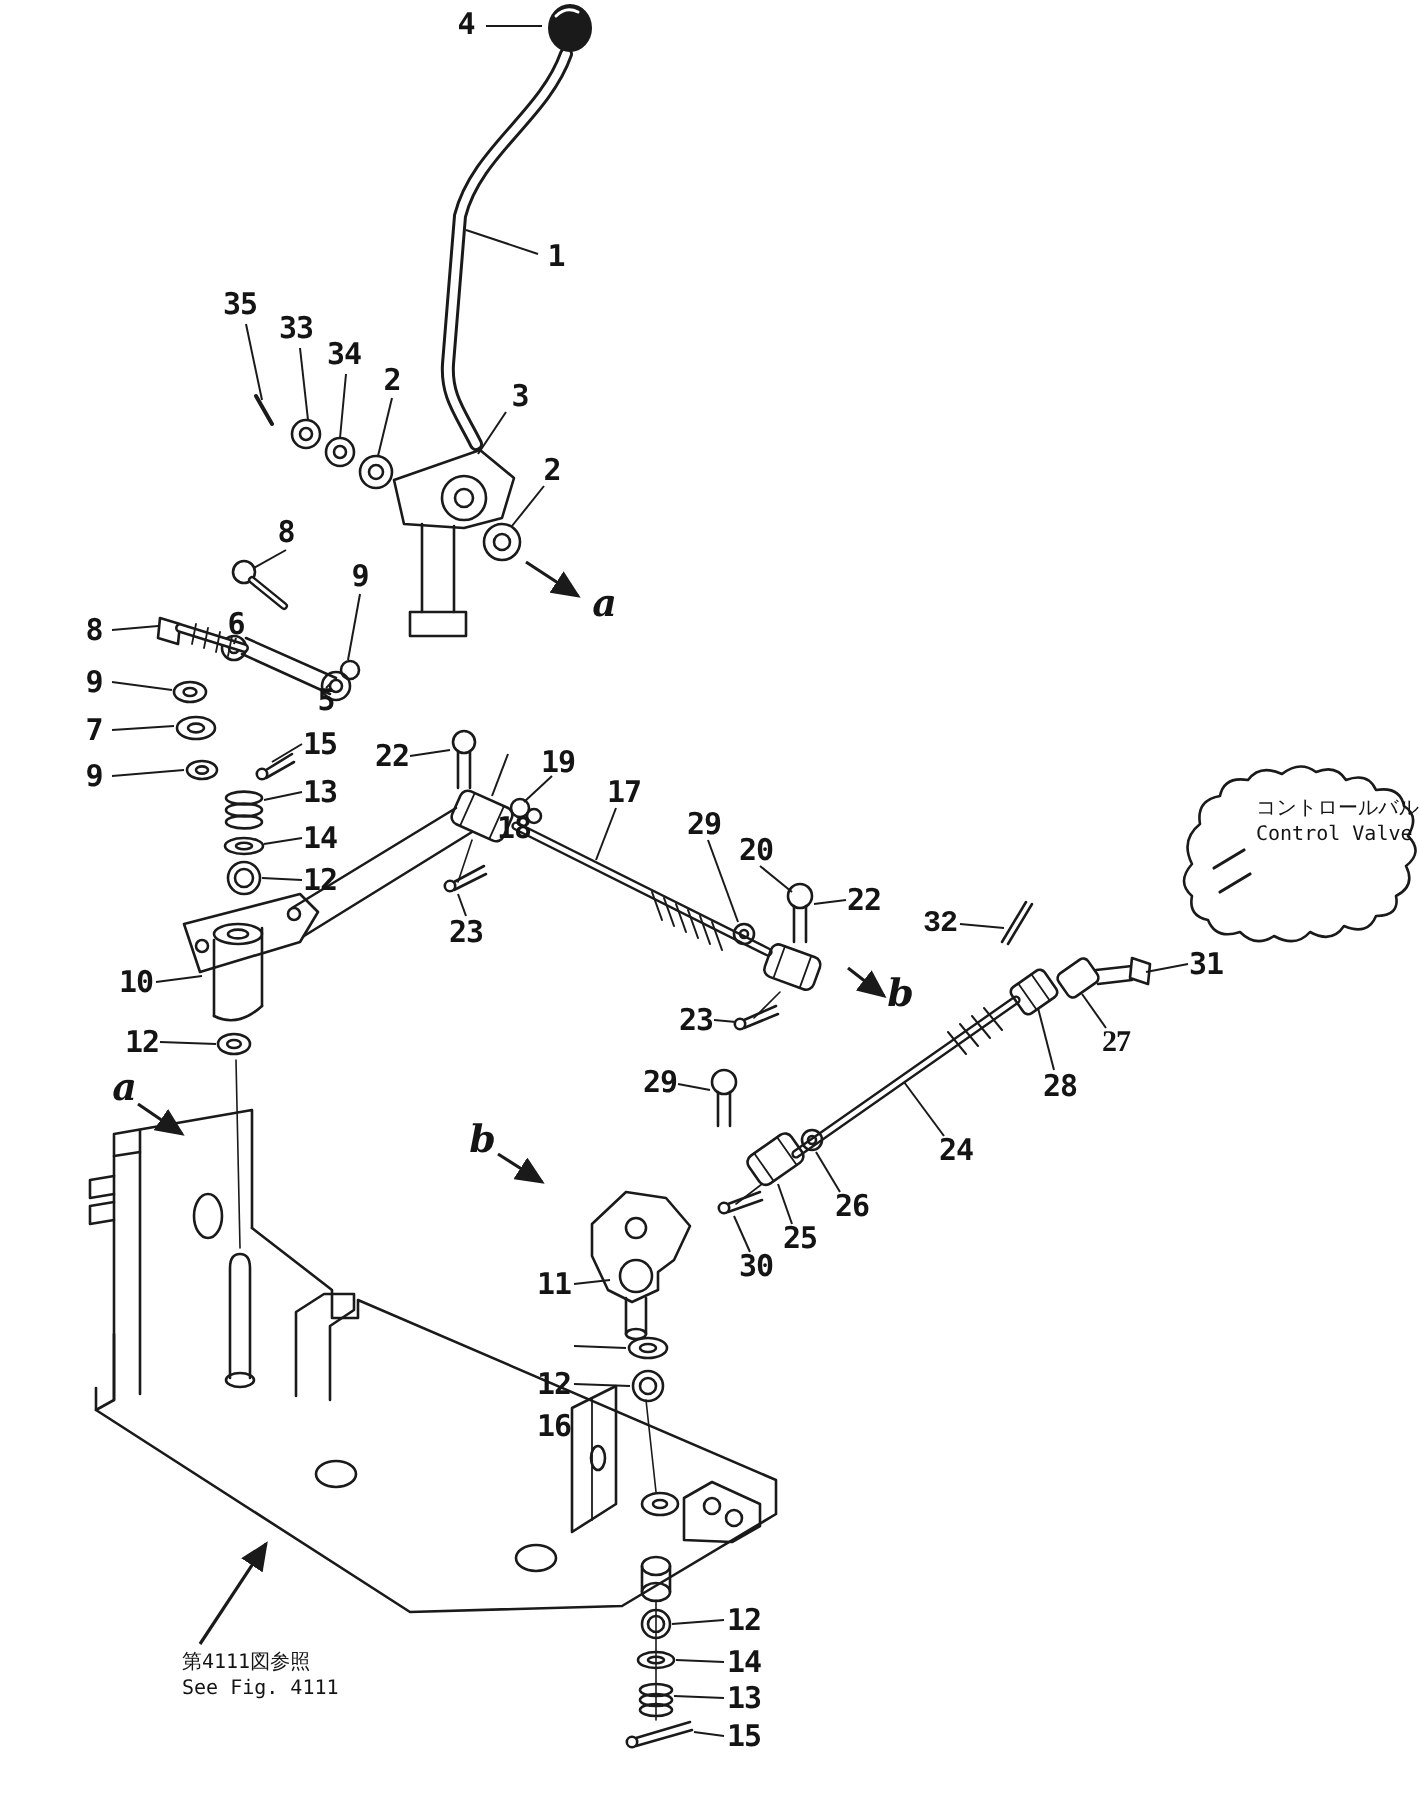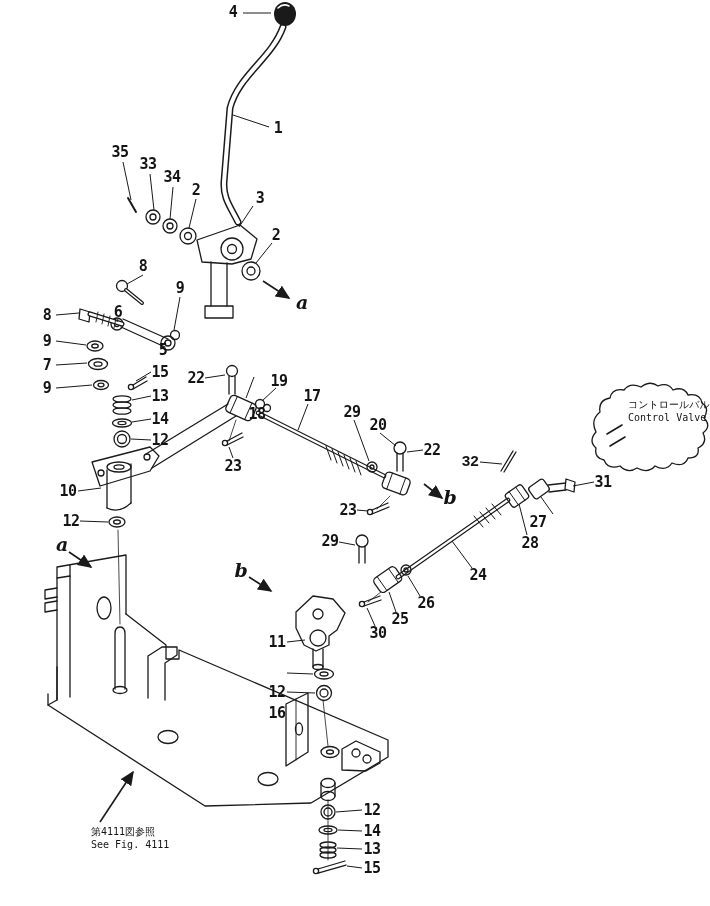--- a/index.html
+++ b/index.html
@@ -306,21 +306,21 @@
       <span class="part-label" style="left: 160px; top: 419px;">14</span>
       <span class="part-label" style="left: 352px; top: 412px;">29</span>
       <span class="part-label" style="left: 378px; top: 425px;">20</span>
       <span class="part-label" style="left: 160px; top: 440px;">12</span>
       <span class="part-label" style="left: 432px; top: 450px;">22</span>
       <span class="part-label" style="left: 470px; top: 462px; font-family: Liberation Mono, monospace;">32</span>
       <span class="part-label" style="left: 603px; top: 482px;">31</span>
       <span class="part-label" style="left: 233px; top: 466px;">23</span>
       <span class="part-label" style="left: 68px; top: 491px;">10</span>
       <span class="part-label view-label" style="left: 450px; top: 497px;">b</span>
-      <span class="part-label" style="left: 538px; top: 522px;">27</span>
+      <span class="part-label" style="left: 558px; top: 522px; font-family: Liberation Serif, serif;">27</span>
       <span class="part-label" style="left: 530px; top: 543px;">28</span>
       <span class="part-label" style="left: 348px; top: 510px;">23</span>
       <span class="part-label" style="left: 71px; top: 521px;">12</span>
       <span class="part-label" style="left: 330px; top: 541px;">29</span>
       <span class="part-label view-label" style="left: 62px; top: 544px;">a</span>
       <span class="part-label" style="left: 478px; top: 575px;">24</span>
       <span class="part-label view-label" style="left: 241px; top: 570px;">b</span>
       <span class="part-label" style="left: 426px; top: 603px;">26</span>
       <span class="part-label" style="left: 400px; top: 619px;">25</span>
       <span class="part-label" style="left: 378px; top: 633px;">30</span>

